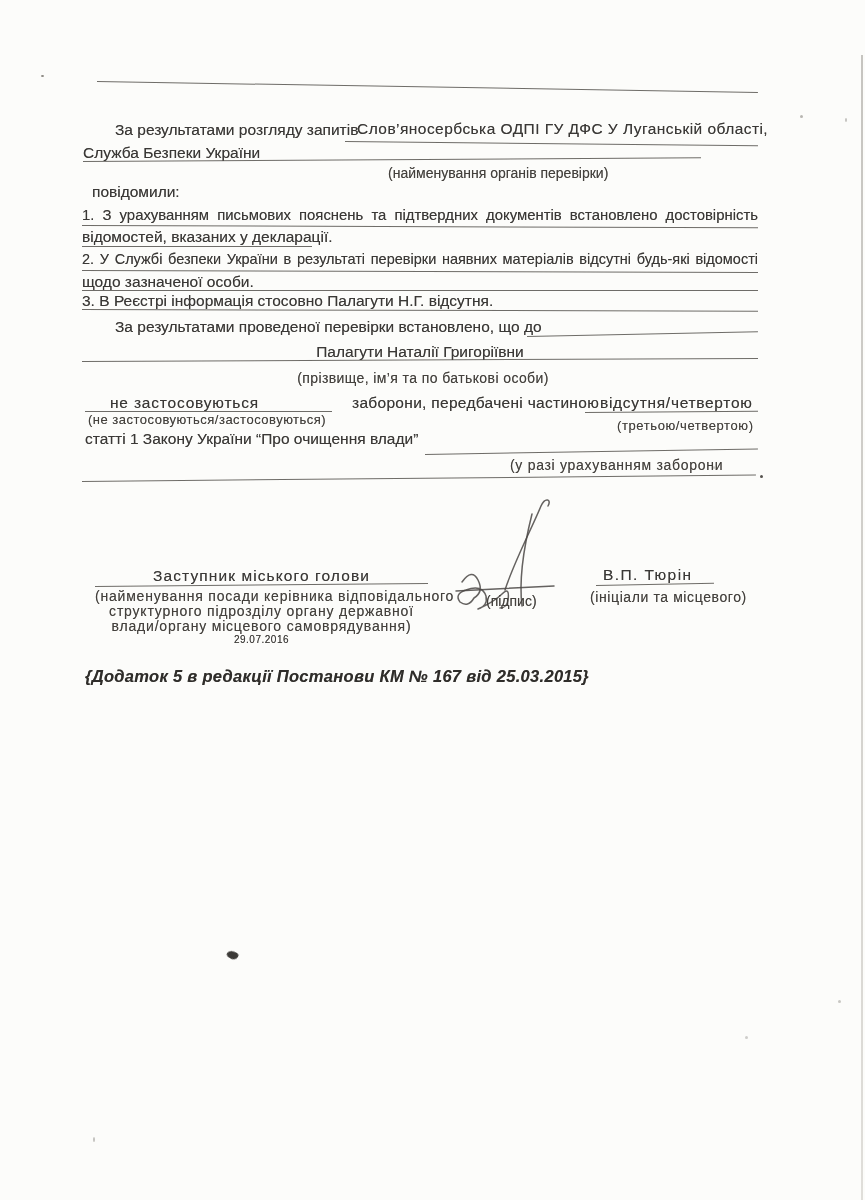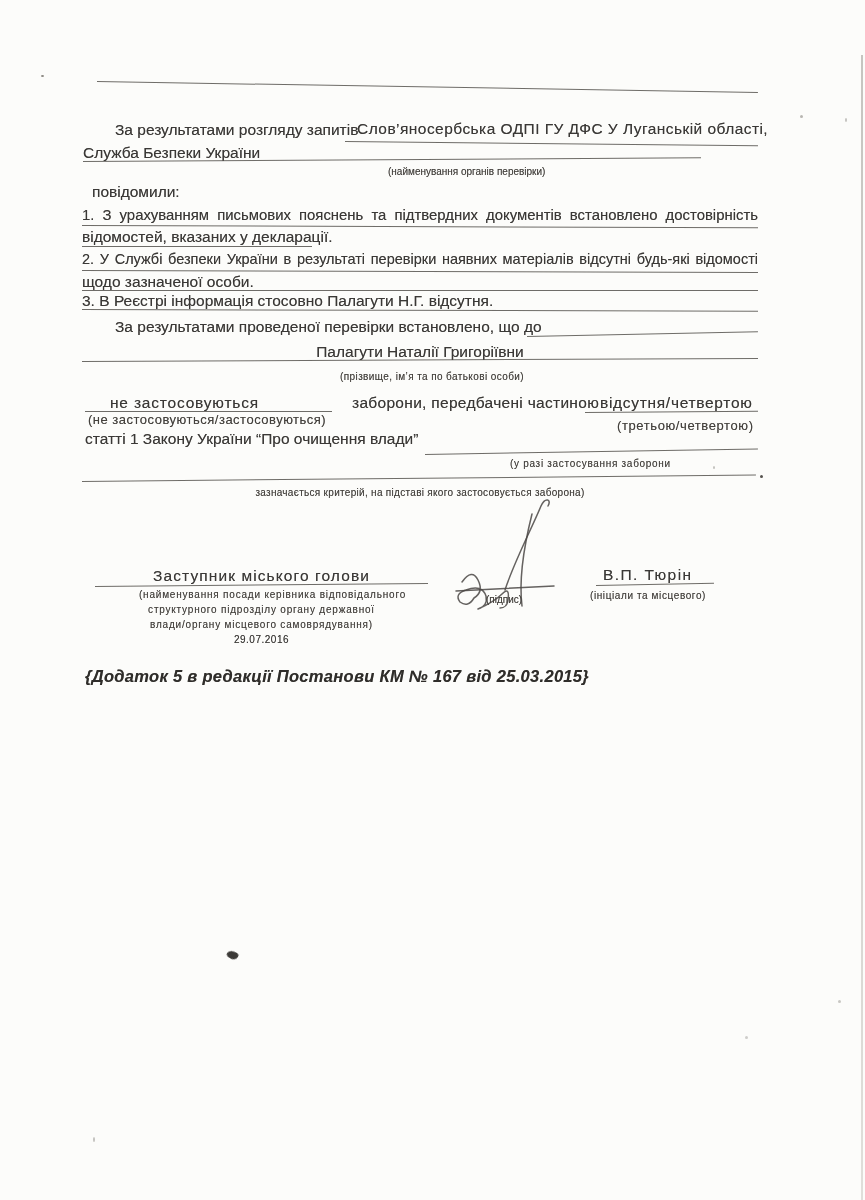--- a/index.html
+++ b/index.html
@@ -4,21 +4,21 @@
 <style>
   html,body{margin:0;padding:0;background:#e8e8e8;}
   .paper{
     position:relative;width:865px;height:1200px;margin:0 auto;
     background:#fcfcfa;overflow:hidden;
     font-family:Liberation Sans, sans-serif;
     color:#3a3836;
   }
   .t{position:absolute;white-space:nowrap;font-size:15.5px;line-height:1.1;
      text-shadow:0 0 0.5px rgba(55,52,48,.55);}
-  .cap{position:absolute;white-space:nowrap;font-size:10px;line-height:1.1;
+  .cap{position:absolute;white-space:nowrap;font-size:14px;line-height:1.1;
      color:#44413d;text-shadow:0 0 0.4px rgba(60,57,53,.5);}
   .just{white-space:normal;text-align:justify;text-align-last:justify;}
   .ctr{text-align:center;text-align-last:center;white-space:nowrap;}
   .rule{position:absolute;height:1.3px;background:#55524e;transform-origin:left center;opacity:.85;}
   .speck{position:absolute;border-radius:50%;background:#8a8781;}
   .edge{position:absolute;top:55px;bottom:0;right:2px;width:1.6px;
         background:linear-gradient(#9a9791,#b5b2ac 60%,#c9c6c0);opacity:.55;}
   .blob{position:absolute;left:227px;top:951px;width:11px;height:8px;
         background:#3c3a37;border-radius:75% 25% 60% 40%;
         transform:rotate(32deg);filter:blur(.3px);}
@@ -52,48 +52,47 @@
   <div class="rule" style="left:82px;top:290px;width:676px;"></div>
 
   <div class="t" style="left:82px;top:292px;">3. В Реєстрі  інформація стосовно Палагути Н.Г. відсутня.</div>
   <div class="rule" style="left:82px;top:309px;width:676px;transform:rotate(0.15deg);"></div>
 
   <div class="t" style="left:115px;top:318px;">За результатами  проведеної перевірки встановлено, що  до</div>
   <div class="rule" style="left:527px;top:336px;width:231px;transform:rotate(-1.2deg);"></div>
 
   <div class="t ctr" style="left:82px;top:343px;width:676px;">Палагути Наталії Григоріївни</div>
   <div class="rule" style="left:82px;top:361px;width:676px;transform:rotate(-0.26deg);"></div>
-  <div class="cap ctr" style="left:94px;top:371px;width:676px;letter-spacing:.4px;text-align:right;">(прізвище, ім’я та по батькові особи)</div>
+  <div class="cap ctr" style="left:85px;top:371px;width:676px;letter-spacing:.4px;text-align:right;">(прізвище, ім’я та по батькові особи)</div>
 
   <div class="t" style="left:110px;top:394px;letter-spacing:.8px;">не застосовуються</div>
   <div class="rule" style="left:85px;top:411px;width:247px;"></div>
   <div class="t" style="left:352px;top:394px;letter-spacing:.3px;">заборони, передбачені частиною</div>
   <div class="t" style="left:600px;top:394px;letter-spacing:.7px;">відсутня/четвертою</div>
   <div class="rule" style="left:585px;top:412px;width:173px;transform:rotate(-0.4deg);"></div>
   <div class="cap" style="left:88px;top:413px;font-size:13px;letter-spacing:.5px;">(не застосовуються/застосовуються)</div>
   <div class="cap" style="left:617px;top:419px;font-size:13px;letter-spacing:.6px;">(третьою/четвертою)</div>
 
   <div class="t" style="left:85px;top:430px;">статті 1 Закону України “Про очищення влади”</div>
   <div class="rule" style="left:425px;top:454px;width:333px;transform:rotate(-0.95deg);"></div>
-  <div class="cap" style="left:510px;top:458px;letter-spacing:.7px;">(у разі застосування заборони</div>
+  <div class="cap" style="left:510px;top:458px;letter-spacing:.7px;">(у разі урахуванням заборони</div>
   <div class="rule" style="left:82px;top:481px;width:674px;transform:rotate(-0.55deg);"></div>
   <div class="speck" style="left:760px;top:475px;width:3px;height:3px;background:#55524e;"></div>
-  <div class="cap ctr" style="left:82px;top:487px;width:676px;letter-spacing:.3px;">зазначається критерій, на підставі якого застосовується заборона)</div>
 
   <svg class="sig" viewBox="0 0 110 120" aria-hidden="true">
     <path d="M100,10 C104,3 97,1 93,10 C83,34 66,66 57,94"></path>
     <path d="M84,18 C78,42 70,78 74,110"></path>
     <path d="M14,86 Q24,72 30,84 T26,102 Q20,112 12,106 Q6,98 18,94 Q34,88 38,100 Q40,110 30,113 Q46,106 54,98 Q62,90 60,104 Q59,112 52,112"></path>
     <line x1="8" y1="95" x2="106" y2="90"></line>
   </svg>
   <div class="cap" style="left:486px;top:594px;">(підпис)</div>
 
   <div class="t ctr" style="left:95px;top:567px;width:333px;letter-spacing:1.1px;">Заступник міського голови</div>
   <div class="rule" style="left:95px;top:586px;width:333px;transform:rotate(-0.5deg);"></div>
-  <div class="cap ctr" style="left:106px;top:589px;width:333px;letter-spacing:.8px;">(найменування посади керівника відповідального</div>
+  <div class="cap ctr" style="left:95px;top:589px;width:333px;letter-spacing:.8px;">(найменування посади керівника відповідального</div>
   <div class="cap ctr" style="left:95px;top:604px;width:333px;letter-spacing:.8px;">структурного підрозділу органу державної</div>
   <div class="cap ctr" style="left:95px;top:619px;width:333px;letter-spacing:.8px;">влади/органу місцевого самоврядування)</div>
   <div class="t ctr" style="left:95px;top:634px;width:333px;font-size:10px;letter-spacing:.5px;">29.07.2016</div>
 
   <div class="t" style="left:603px;top:566px;letter-spacing:1.4px;">В.П. Тюрін</div>
   <div class="rule" style="left:596px;top:585px;width:118px;transform:rotate(-1.1deg);"></div>
   <div class="cap" style="left:590px;top:590px;letter-spacing:.6px;">(ініціали та місцевого)</div>
 
   <div class="t" style="left:85px;top:667px;font-size:16.5px;font-weight:bold;font-style:italic;letter-spacing:.3px;color:#2f2d2a;">{Додаток 5 в редакції Постанови КМ № 167 від 25.03.2015}</div>
 

